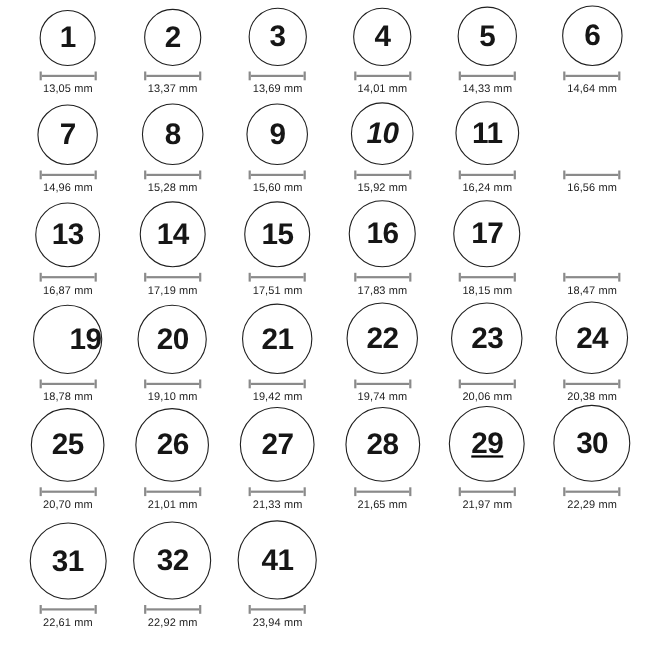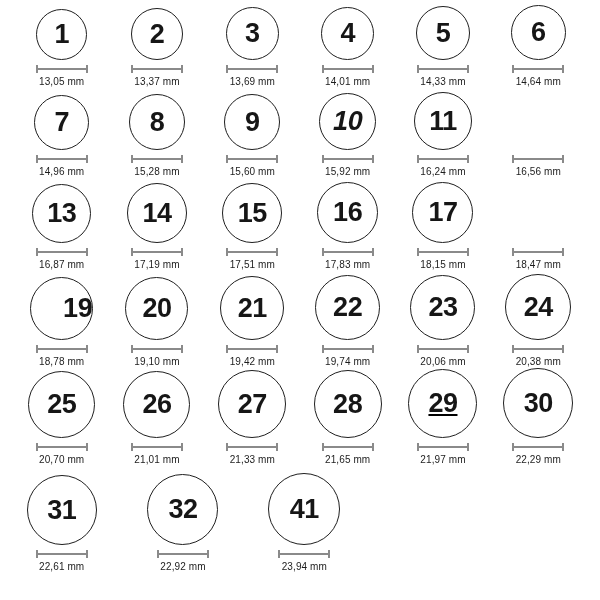--- a/index.html
+++ b/index.html
@@ -18,21 +18,21 @@
     display: flex;
     align-items: flex-end;
     padding: 0 14px;
     box-sizing: border-box;
   }
   .row:nth-of-type(1) { height: 88px; }
   .row:nth-of-type(2) { height: 90px; }
   .row:nth-of-type(3) { height: 93px; }
   .row:nth-of-type(4) { height: 97px; }
   .row:nth-of-type(5) { height: 98px; }
-  .row:nth-of-type(6) { height: 107px; gap: 26px; }
+  .row:nth-of-type(6) { height: 107px; }
   .cell {
     width: 16.6667%;
     display: flex;
     flex-direction: column;
     align-items: center;
     box-sizing: border-box;
   }
   .ring-circle {
     border: 1.5px solid #1f1f1f;
     border-radius: 50%;

